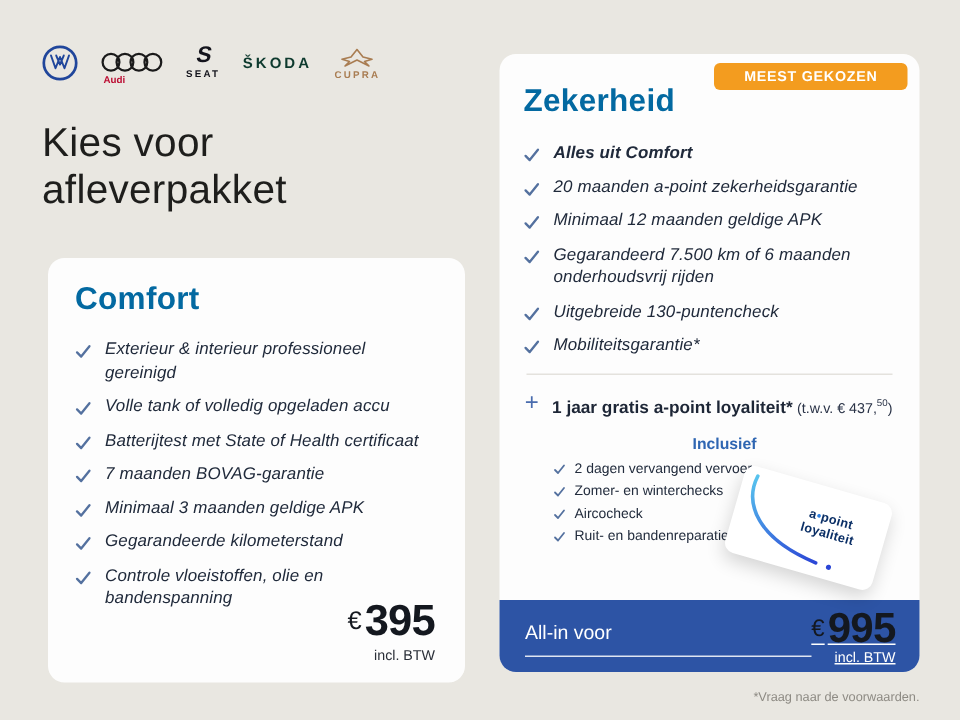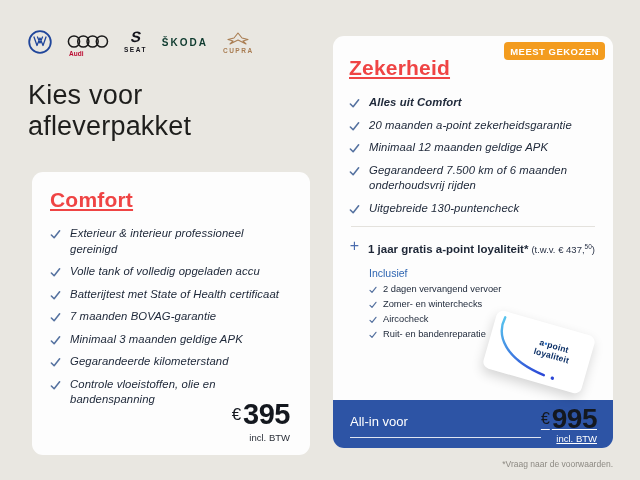--- a/index.html
+++ b/index.html
@@ -25,49 +25,49 @@
   .cupra-mark { width:24px; height:13px; margin-top:2px; }
   .cupra-label { font-size:6.5px; font-weight:700; letter-spacing:1.5px; color:#a97d52; margin-top:2px; }
 
   
   .headline { position:absolute; left:28px; top:80px; font-size:27px; line-height:31px; font-weight:500; color:#1e1e1c; letter-spacing:0.2px; }
 
   
   .card { position:absolute; background:#fdfdfd; border-radius:11px; }
   .card-comfort { left:32px; top:172px; width:278px; height:283px; padding:16px 18px; }
   .card-zekerheid { left:333px; top:36px; width:280px; height:412px; padding:18px 16px; }
-  .card h2 { font-size:21px; font-weight:700; color:#ef4444; letter-spacing:0.2px;text-decoration:underline; }
+  .card h2 { font-size:21px; font-weight:700; color:#0369a1; letter-spacing:0.2px; }
   .card-comfort h2 { margin-bottom:14px; }
   .card-zekerheid h2 { margin-bottom:15px; margin-top:2px; }
 
   ul.checklist { list-style:none;font-style:italic; }
   .item { display:flex; align-items:flex-start; gap:9px; margin-bottom:7px; }
   .check { flex:0 0 auto; width:11px; height:11px; margin-top:3px; }
   .check path { stroke:#54719f; stroke-width:1.7; fill:none; stroke-linecap:round; stroke-linejoin:round; }
   .item-text { font-size:11.3px; line-height:15.5px; color:#202a3b; letter-spacing:0.1px; }
   .item-text.bold { font-weight:700; }
 
   
   .price-block { position:absolute; right:20px; bottom:12px; text-align:right; }
   .price-row { white-space:nowrap; color:#14181f; }
   .price-cur { font-size:17px; font-weight:400; vertical-align:4px; margin-right:2px; }
   .price-num { font-size:29px; font-weight:700; letter-spacing:-0.5px; }
   .price-note { font-size:9.5px; color:#2a2f38; margin-top:1px; }
 
   
   .badge { position:absolute; top:6px; right:8px; background:#f39c1f; color:#ffffff;
-           font-size:9.5px; font-weight:700; letter-spacing:0.5px; padding:4px 6px 3px; border-radius:4px; }
+           font-size:9.5px; font-weight:700; letter-spacing:0.5px; padding:4px 20px 3px; border-radius:4px; }
   .divider { border:none; height:1px; background:#e4e2dd; margin:10px 2px 12px; }
   .bonus-row { display:flex; align-items:flex-start; gap:8px; margin-bottom:10px; }
   .plus-icon { color:#4a6cae; font-size:16px; line-height:14px; font-weight:400; width:11px; text-align:center; }
   .bonus-text { font-size:11.5px; font-weight:700; color:#1d2636; line-height:15px; }
   .bonus-note { font-size:9.5px; font-weight:400; color:#2a3347; margin-left:3px; }
   .bonus-note sup { font-size:6.5px; }
   .inclusief-block { margin-left:20px; }
-  .inclusief-title { color:#2f66b2; font-size:10.5px; font-weight:400; margin-bottom:5px; }
+  .inclusief-title { color:#2f66b2; font-size:10.5px; font-weight:700; margin-bottom:5px;text-align:center; }
   .sub-item { display:flex; align-items:flex-start; gap:6px; margin-bottom:4px; }
   .sub-check { flex:0 0 auto; width:8px; height:8px; margin-top:2px; }
   .sub-check path { stroke:#54719f; stroke-width:1.8; fill:none; stroke-linecap:round; stroke-linejoin:round; }
   .sub-text { font-size:9.3px; line-height:11px; color:#222c3d; font-weight:500; }
 
   
   .loyalty-card { position:absolute; left:155px; top:286px; width:102px; height:60px;
                   background:#ffffff; border-radius:7px; transform:rotate(16deg);
                   box-shadow:0 5px 12px rgba(0,0,0,0.16); z-index:3; }
   .loyalty-swoosh { position:absolute; inset:0; width:100%; height:100%; }
@@ -208,20 +208,26 @@
         <svg class="check" viewBox="0 0 12 12">
             <path d="M1.5 6.5l3 3 6-7.5"></path>
           </svg>
         <span class="item-text">Gegarandeerd 7.500 km of 6 maanden onderhoudsvrij rijden</span>
       </li>
       <li class="item">
         <svg class="check" viewBox="0 0 12 12">
             <path d="M1.5 6.5l3 3 6-7.5"></path>
           </svg>
         <span class="item-text">Uitgebreide 130-puntencheck</span>
+      </li>
+      <li class="item">
+        <svg class="check" viewBox="0 0 12 12">
+            <path d="M1.5 6.5l3 3 6-7.5"></path>
+          </svg>
+        <span class="item-text">Mobiliteitsgarantie*</span>
       </li>
     </ul>
 
     <hr class="divider">
 
     <div class="bonus-row">
       <span class="plus-icon">+</span>
       <span class="bonus-text">
         <span>1 jaar gratis a-point loyaliteit*</span><span class="bonus-note"><span>(t.w.v. € 437,</span><sup>50</sup><span>)</span></span>
       </span>

